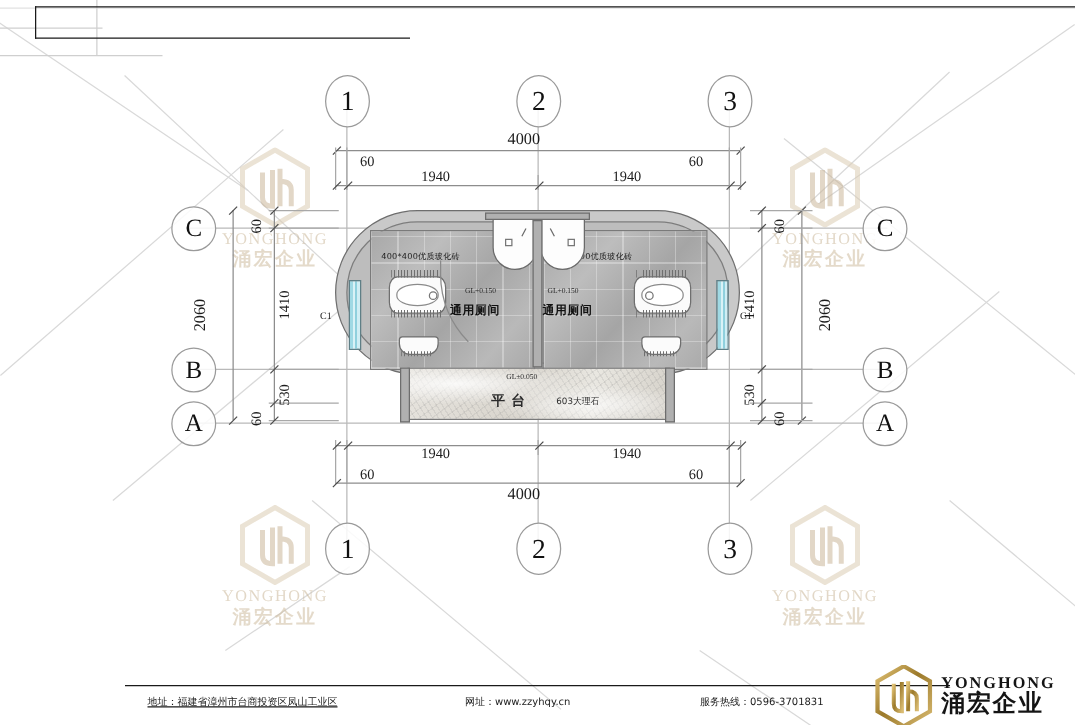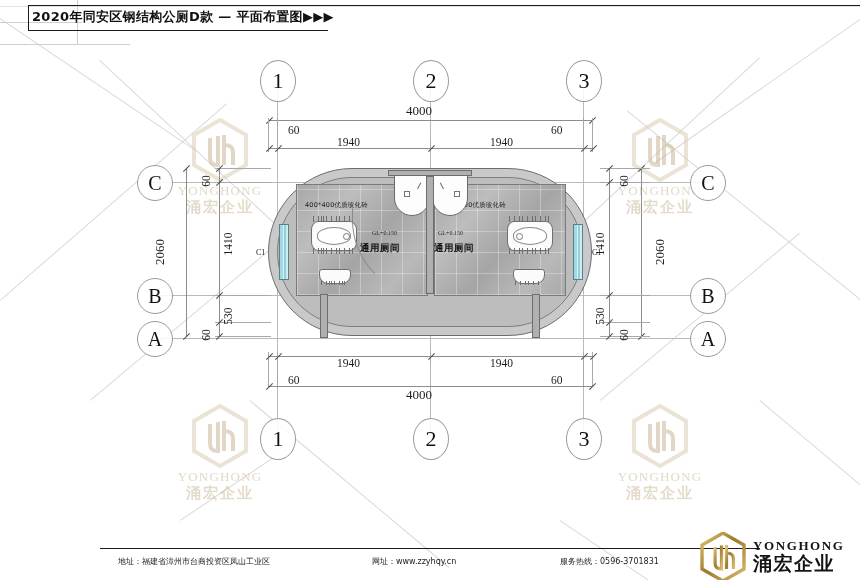--- a/index.html
+++ b/index.html
@@ -43,21 +43,21 @@
   .dim .bar.h{height:1px;}
   .dim .bar.v{width:1px;}
   .dtxt{position:absolute;font-family:"Liberation Serif",serif;font-size:11.5px;
         color:#1c1c1c;white-space:nowrap;}
   .dtxt.big{font-size:13px;}
   .dtxt.rot{transform:rotate(-90deg);transform-origin:50% 50%;}
   .tick{position:absolute;width:9px;height:1px;background:#4a4a4a;
         transform:rotate(-45deg);transform-origin:50% 50%;}
 
   
-  #bldg{position:absolute;left:268px;top:168px;width:324px;height:168px;}
+  #bldg{position:absolute;left:268px;top:168px;width:324px;height:132px;}
   .shellOuter{position:absolute;inset:0;border:1px solid #6e6e6e;border-radius:84px;
               background:#c9c9c9;box-sizing:border-box;}
   .shellInner{position:absolute;left:9px;top:9px;right:9px;bottom:9px;
               border:1px solid #7d7d7d;border-radius:75px;background:#bdbdbd;box-sizing:border-box;}
   .room{position:absolute;overflow:hidden;}
   .tilefill{position:absolute;inset:0;
      background:
        repeating-linear-gradient(0deg,rgba(255,255,255,.30) 0 1px,rgba(0,0,0,0) 1px 21px),
        repeating-linear-gradient(90deg,rgba(255,255,255,.30) 0 1px,rgba(0,0,0,0) 1px 21px),
        linear-gradient(130deg,#a8a8a8 0%,#bdbdbd 28%,#a5a5a5 55%,#b9b9b9 80%,#a9a9a9 100%);}
@@ -108,21 +108,21 @@
 
   
   #urlwm{position:absolute;left:0;top:535px;width:860px;text-align:center;
          font-family:"DejaVu Sans",sans-serif;font-size:27px;font-weight:bold;
          color:#111;letter-spacing:.5px;z-index:40;}
 
   
   #ftrule{position:absolute;left:100px;top:548px;width:660px;height:1px;background:#1a1a1a;}
   .ftxt{position:absolute;top:556px;font-family:"DejaVu Sans",sans-serif;font-size:8px;
         color:#1b1b1b;white-space:nowrap;}
-  #ftaddr{left:118px;}
+  #ftaddr{left:118px;text-decoration:underline;}
   #ftweb{left:372px;}
   #fttel{left:560px;}
 
   #brand{position:absolute;left:700px;top:532px;display:flex;align-items:center;gap:7px;}
   #brand .bhex{width:46px;height:50px;}
   #brand .btxt .ben{font-family:"Liberation Serif",serif;font-size:13px;font-weight:bold;
                     letter-spacing:1.6px;color:#141414;line-height:1;}
   #brand .btxt .bcn{font-family:"DejaVu Sans",sans-serif;font-size:19px;font-weight:bold;
                     letter-spacing:1.5px;color:#141414;line-height:1.15;margin-top:1px;}
 </style>
@@ -210,21 +210,20 @@
       </div>
       <div class="en">YONGHONG</div>
       <div class="cn">涌宏企业</div>
     </div>
 
   </div>
 
   <div class="hdr-rule" style="left:28px;top:5px;width:832px;height:1px;"></div>
   <div class="hdr-rule" style="left:28px;top:30px;width:300px;height:1px;"></div>
   <div class="hdr-rule" style="left:28px;top:5px;width:1px;height:26px;"></div>
-  <div id="title">2020年同安区钢结构公厕D款 — 平面布置图▶▶▶</div>
 
   <div>
     <div class="gl v" style="left:277px;top:88px;height:348px;"></div>
     <div class="gl v" style="left:430px;top:88px;height:348px;"></div>
     <div class="gl v" style="left:583px;top:88px;height:348px;"></div>
     <div class="gl h" style="left:150px;top:182px;width:560px;"></div>
     <div class="gl h" style="left:150px;top:295px;width:560px;"></div>
     <div class="gl h" style="left:150px;top:338px;width:560px;"></div>
   </div>
 
@@ -390,20 +389,25 @@
                 border-top-color:transparent;border-left-color:transparent;border-bottom-color:transparent;"></div>
 
     <div class="glabel" style="left:104px;top:62px;">GL+0.150</div>
     <div class="glabel" style="left:170px;top:62px;">GL+0.150</div>
     <div class="cubname" style="left:92px;top:74px;">通用厕间</div>
     <div class="cubname" style="left:166px;top:74px;">通用厕间</div>
 
     <div class="win" style="left:11px;top:56px;width:8px;height:54px;"></div>
     <div class="win" style="left:305px;top:56px;width:8px;height:54px;"></div>
 
+    <div class="platform" style="left:58px;top:126px;width:208px;height:40px;">
+      <div class="ptxt" style="left:78px;top:4px;font-size:6px;font-family:'Liberation Serif',serif;">GL±0.050</div>
+      <div class="ptxt" style="left:66px;top:18px;font-size:11px;font-weight:600;letter-spacing:5px;">平台</div>
+      <div class="ptxt" style="left:118px;top:21px;font-size:7px;">603大理石</div>
+    </div>
     <div class="wall" style="left:52px;top:126px;width:8px;height:44px;"></div>
     <div class="wall" style="left:264px;top:126px;width:8px;height:44px;"></div>
   </div>
 
   <div class="winlbl" style="left:256px;top:248px;">C1</div>
   <div class="winlbl" style="left:592px;top:248px;">C1</div>
 
 
 
   <div id="ftrule"></div>

